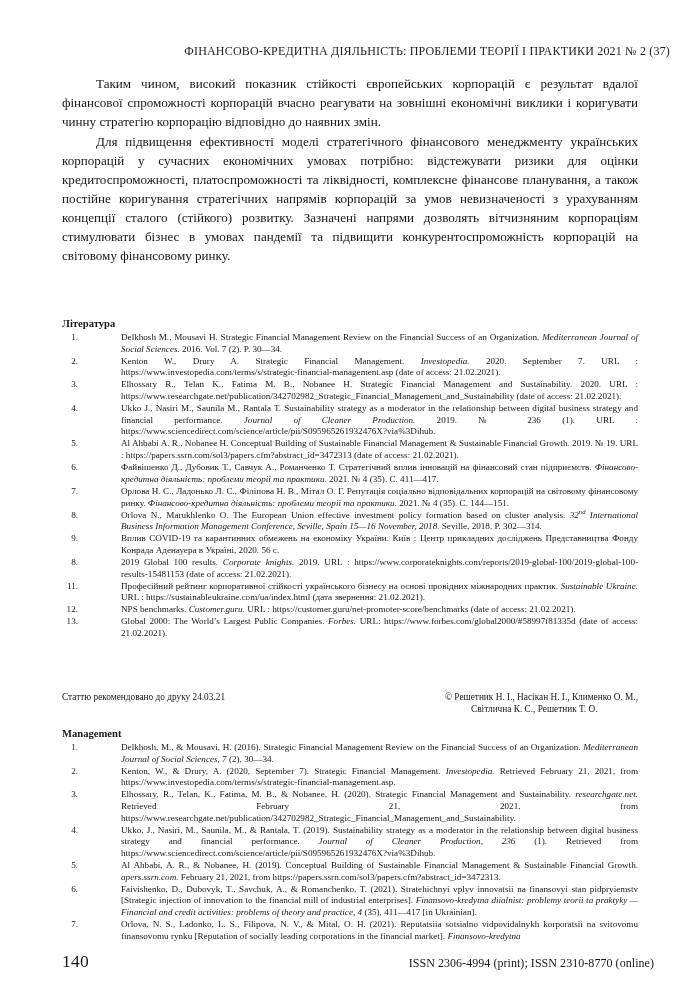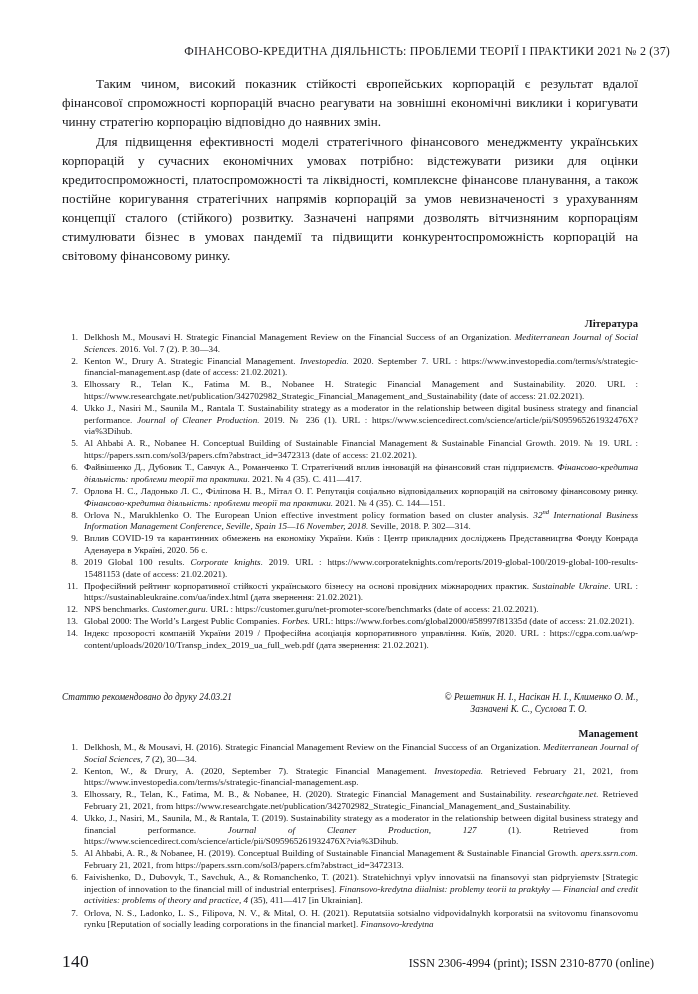--- a/index.html
+++ b/index.html
@@ -52,21 +52,21 @@
     line-height: 19.1px;
     margin: 0 0 0.5px 0;
     text-indent: 0;
     hyphens: none;
   }
   .para.indent { text-indent: 34px; }
   .para:last-child { text-align: justify; }
 
   
   .sec-heading {
-    text-align: right;
+    text-align: left;
     font-weight: bold;
     font-size: 10.6px;
     margin: 0;
     padding: 0;
     line-height: 13px;
   }
 
   .lit-block {
     position: absolute;
     top: 317px;
@@ -97,34 +97,33 @@
     hyphens: none;
   }
   ol.reflist > li .num {
     position: absolute;
     left: 0;
     top: 0;
     width: 16px;
     text-align: right;
     font-size: 9.15px;
   }
-  ol.reflist > li .txt { display: block; }
+  ol.reflist > li .txt { display: block; margin-left: 37px; }
 
   em, .it { font-style: italic; }
   .sup { font-size: 6.6px; vertical-align: super; line-height: 0; }
 
   
   .rec-row {
     position: absolute;
     top: 691px;
     left: 62px;
     width: 576px;
     font-size: 9.3px;
     line-height: 12.4px;
-    font-style: italic;
     display: flex;
     justify-content: space-between;
     align-items: flex-start;
   }
   .rec-left { white-space: nowrap; }
   .rec-right { text-align: left; white-space: nowrap; }
   .rec-right .line2 { display: block; padding-left: 26px; }
 
   
   .footer {
@@ -209,53 +208,49 @@
           <span class="txt">Професійний рейтинг корпоративної стійкості українського бізнесу на основі провідних міжнародних практик. <em>Sustainable Ukraine.</em> URL : https://sustainableukraine.com/ua/index.html (дата звернення: 21.02.2021).</span>
         </li>
         <li>
           <span class="num">12.</span>
           <span class="txt">NPS benchmarks. <em>Customer.guru.</em> URL : https://customer.guru/net-promoter-score/benchmarks (date of access: 21.02.2021).</span>
         </li>
         <li>
           <span class="num">13.</span>
           <span class="txt">Global 2000: The World’s Largest Public Companies. <em>Forbes.</em> URL: https://www.forbes.com/global2000/#58997f81335d (date of access: 21.02.2021).</span>
         </li>
-        <li>
-          <span class="num">14.</span>
-          <span class="txt">Індекс прозорості компаній України 2019 / Професійна асоціація корпоративного управління. Київ, 2020. URL : https://cgpa.com.ua/wp-content/uploads/2020/10/Transp_index_2019_ua_full_web.pdf (дата звернення: 21.02.2021).</span>
-        </li>
       </ol>
   </div>
 
   <div class="rec-row">
     <div class="rec-left">Статтю рекомендовано до друку 24.03.21</div>
     <div class="rec-right">
       <span>© Решетник Н. І., Насікан Н. І., Клименко О. М.,</span>
-      <span class="line2">Зазначені К. С., Суслова Т. О.</span>
+      <span class="line2">Світлична К. С., Решетник Т. О.</span>
     </div>
   </div>
 
   <div class="refs-block">
     <div class="sec-heading">Management</div>
     <ol class="reflist">
         <li>
           <span class="num">1.</span>
           <span class="txt">Delkhosh, M., &amp; Mousavi, H. (2016). Strategic Financial Management Review on the Financial Success of an Organization. <em>Mediterranean Journal of Social Sciences, 7</em> (2), 30—34.</span>
         </li>
         <li>
           <span class="num">2.</span>
           <span class="txt">Kenton, W., &amp; Drury, A. (2020, September 7). Strategic Financial Management. <em>Investopedia.</em> Retrieved February 21, 2021, from https://www.investopedia.com/terms/s/strategic-financial-management.asp.</span>
         </li>
         <li>
           <span class="num">3.</span>
           <span class="txt">Elhossary, R., Telan, K., Fatima, M. B., &amp; Nobanee, H. (2020). Strategic Financial Management and Sustainability. <em>researchgate.net.</em> Retrieved February 21, 2021, from https://www.researchgate.net/publication/342702982_Strategic_Financial_Management_and_Sustainability.</span>
         </li>
         <li>
           <span class="num">4.</span>
-          <span class="txt">Ukko, J., Nasiri, M., Saunila, M., &amp; Rantala, T. (2019). Sustainability strategy as a moderator in the relationship between digital business strategy and financial performance. <em>Journal of Cleaner Production, 127</em> (1). Retrieved from https://www.sciencedirect.com/science/article/pii/S095965261932476X?via%3Dihub.</span>
+          <span class="txt">Ukko, J., Nasiri, M., Saunila, M., &amp; Rantala, T. (2019). Sustainability strategy as a moderator in the relationship between digital business strategy and financial performance. <em>Journal of Cleaner Production, 236</em> (1). Retrieved from https://www.sciencedirect.com/science/article/pii/S095965261932476X?via%3Dihub.</span>
         </li>
         <li>
           <span class="num">5.</span>
           <span class="txt">Al Ahbabi, A. R., &amp; Nobanee, H. (2019). Conceptual Building of Sustainable Financial Management &amp; Sustainable Financial Growth. <em>apers.ssrn.com.</em> February 21, 2021, from https://papers.ssrn.com/sol3/papers.cfm?abstract_id=3472313.</span>
         </li>
         <li>
           <span class="num">6.</span>
           <span class="txt">Faivishenko, D., Dubovyk, T., Savchuk, A., &amp; Romanchenko, T. (2021). Stratehichnyi vplyv innovatsii na finansovyi stan pidpryiemstv [Strategic injection of innovation to the financial mill of industrial enterprises]. <em>Finansovo-kredytna diialnist: problemy teorii ta praktyky — Financial and credit activities: problems of theory and practice, 4</em> (35), 411—417 [in Ukrainian].</span>
         </li>
         <li>

